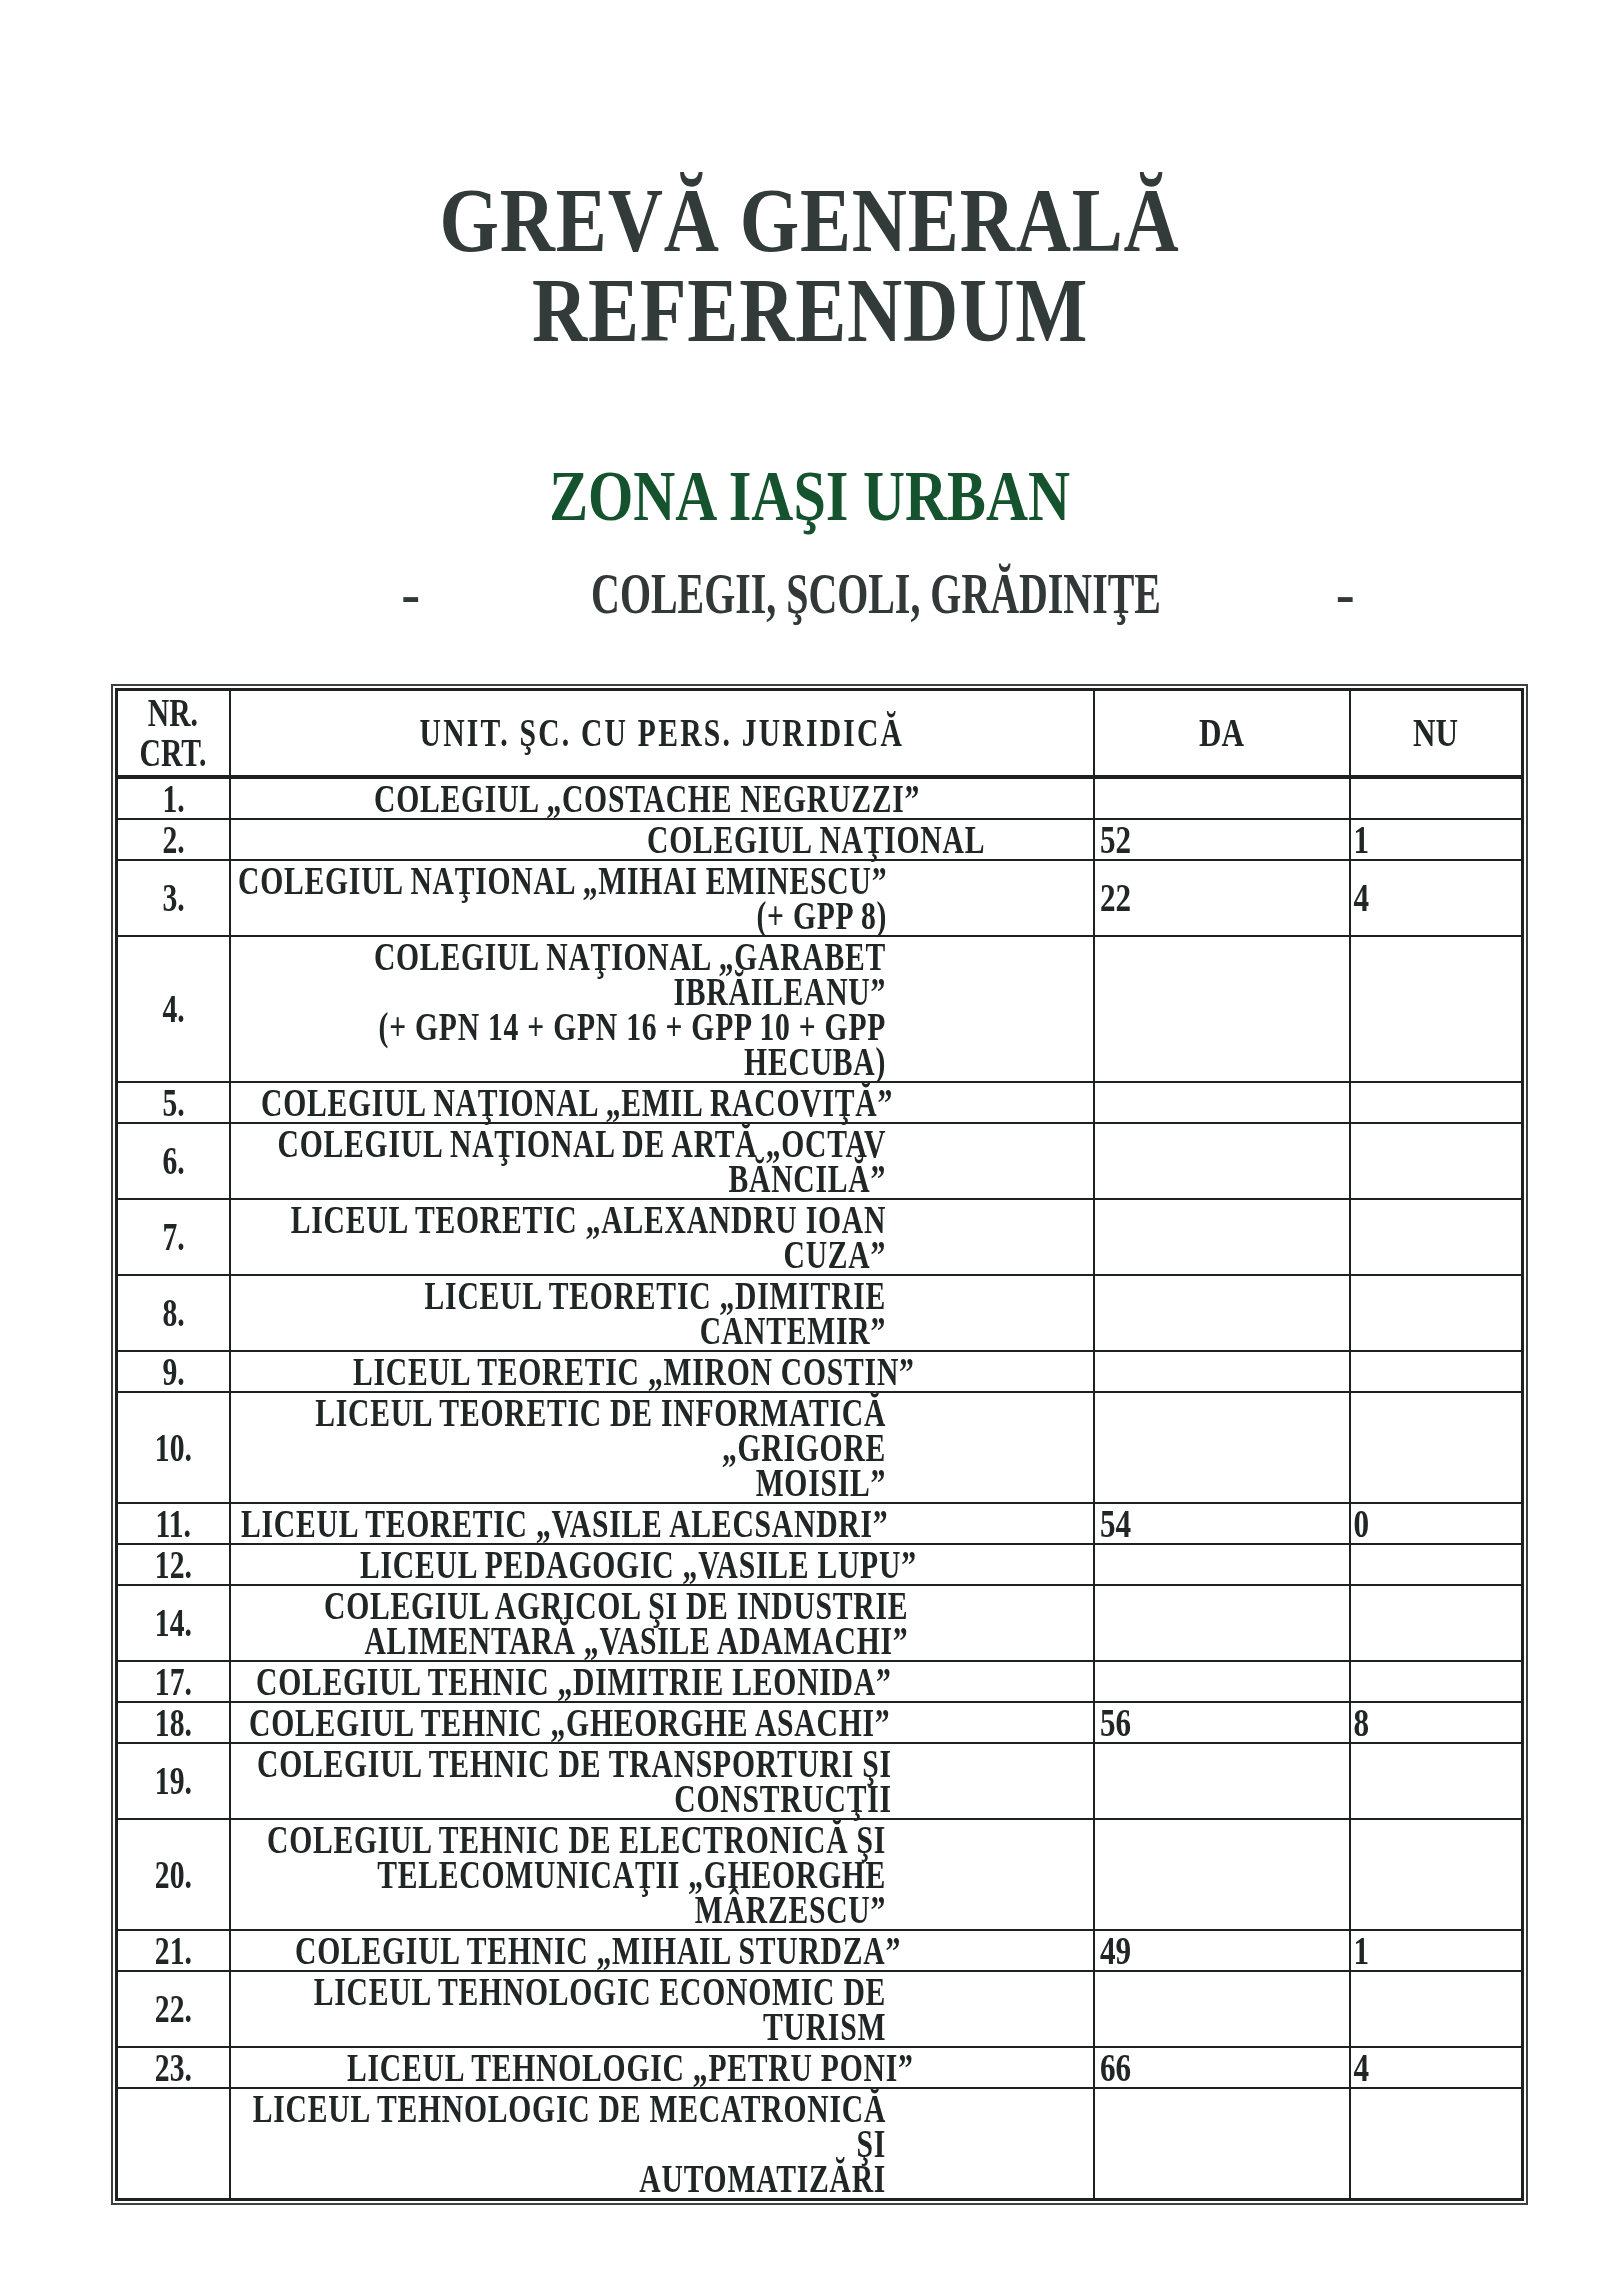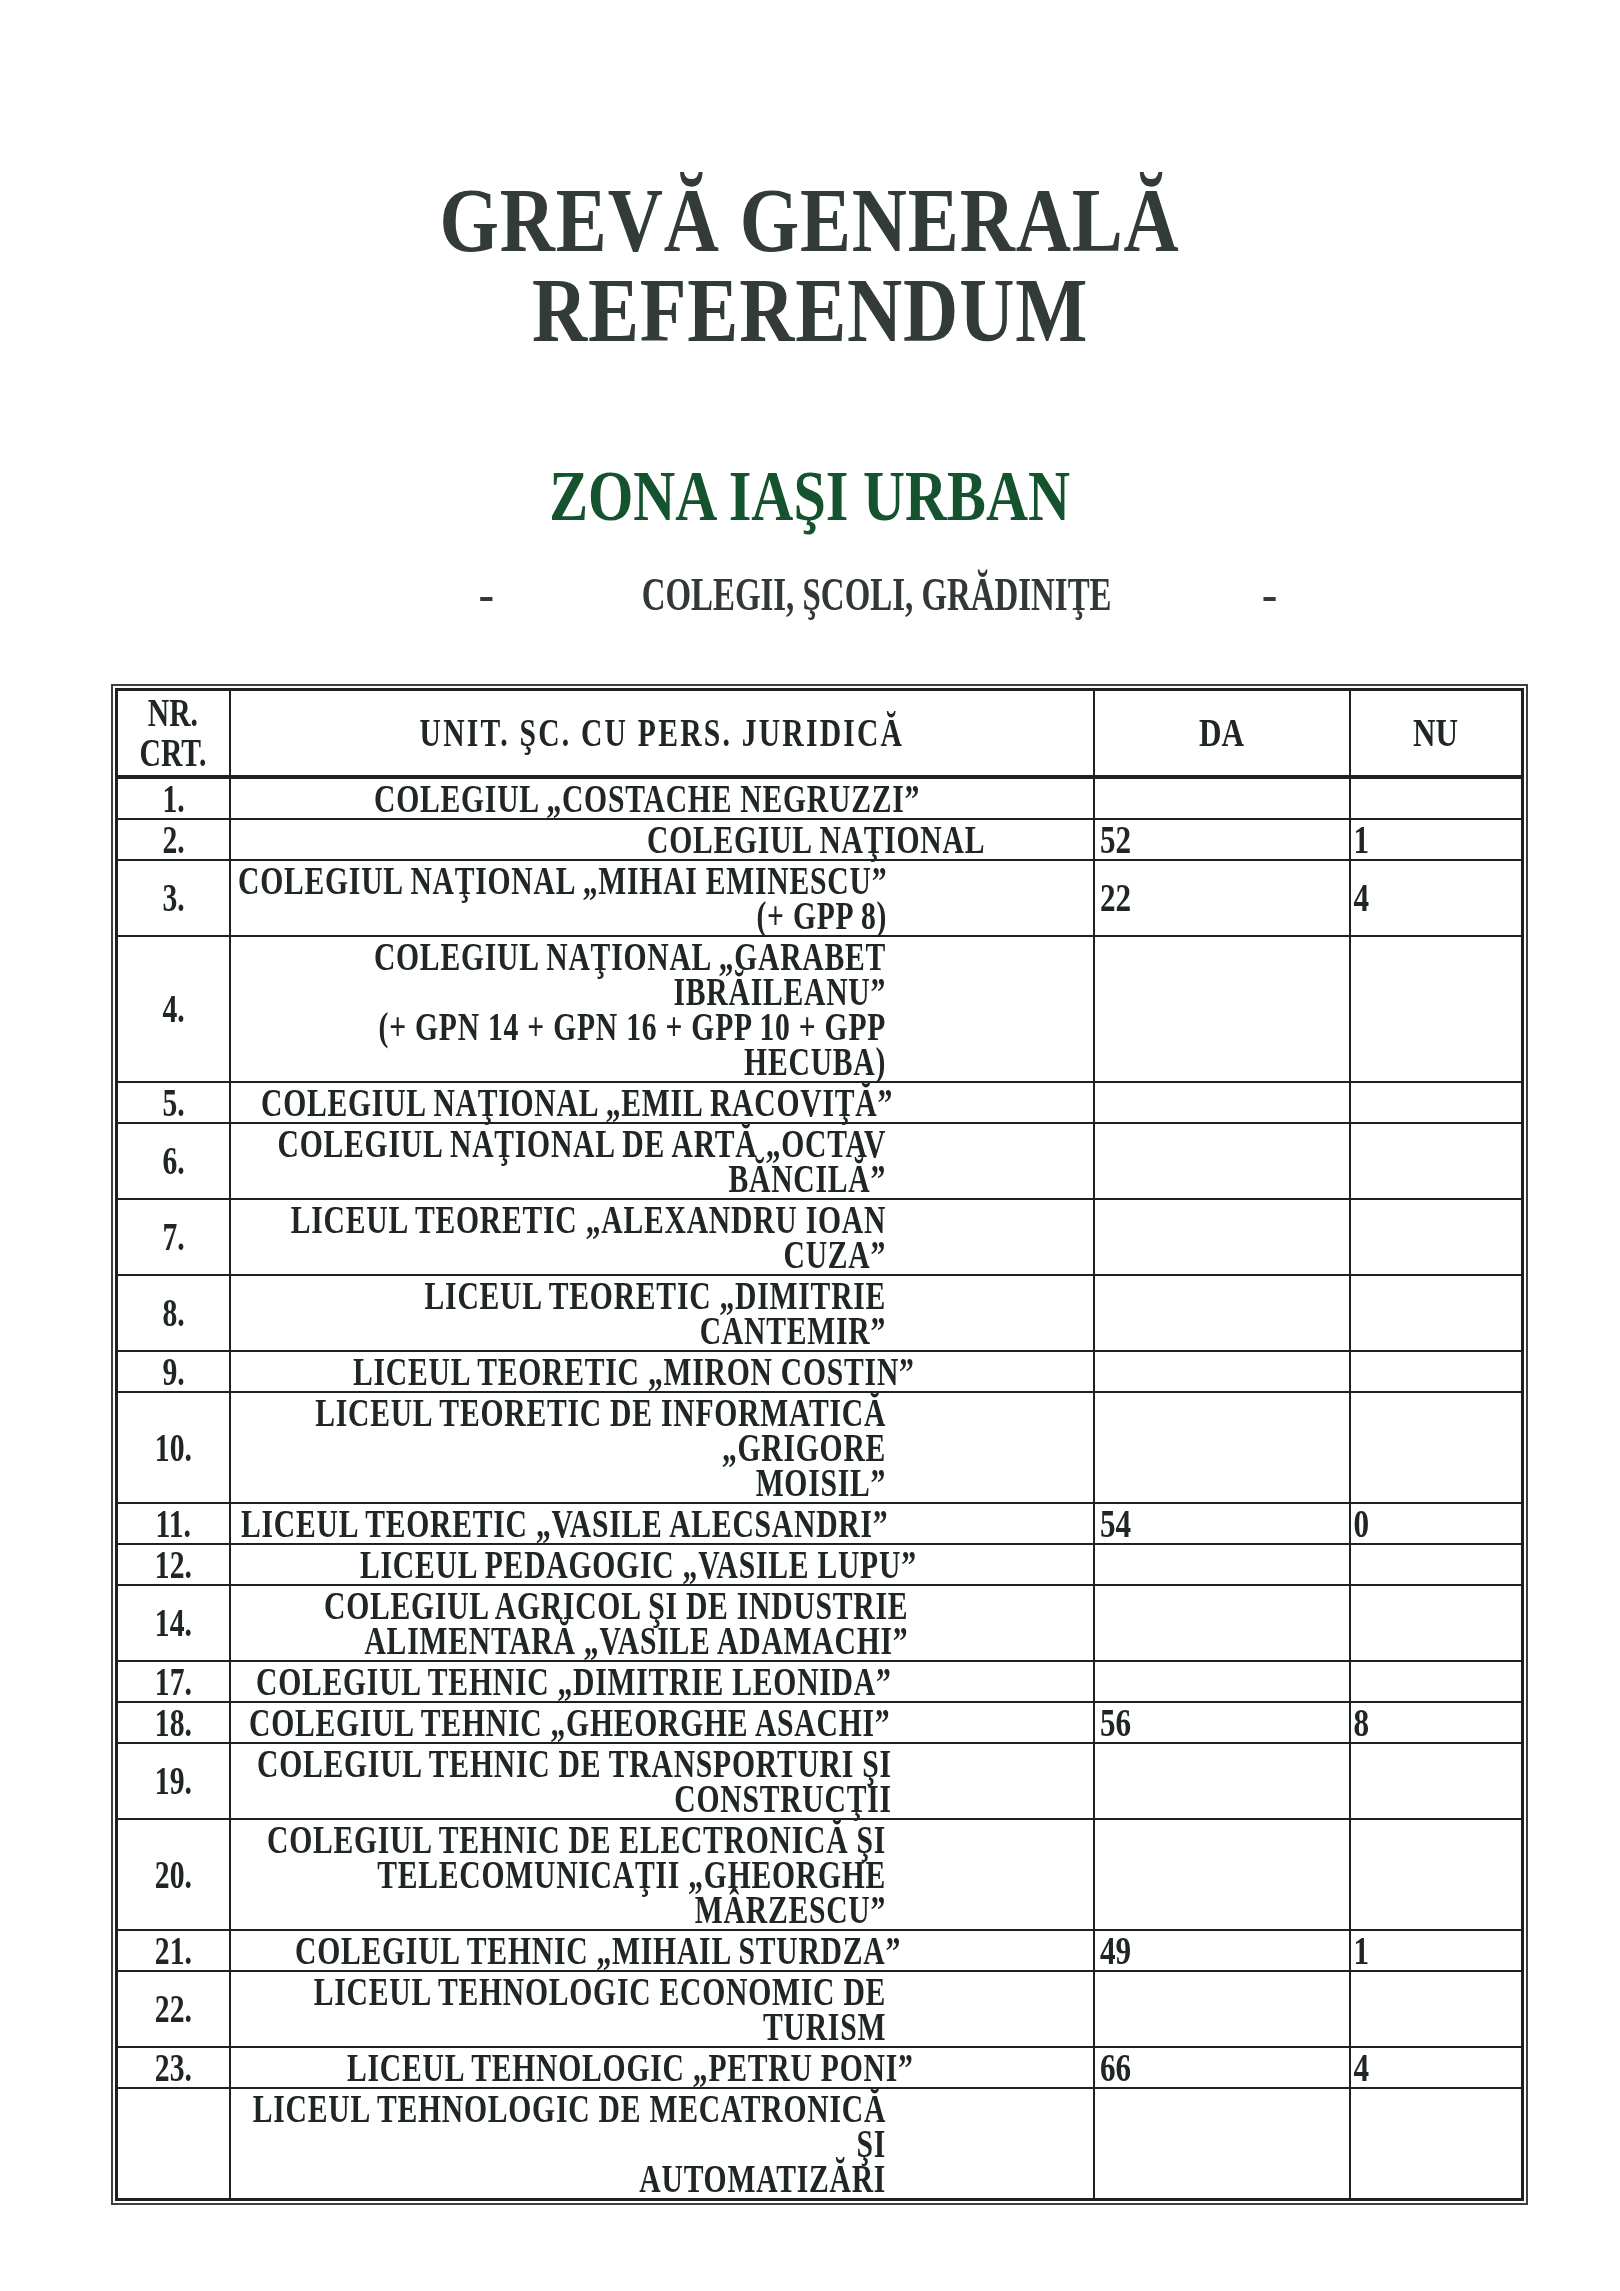--- a/index.html
+++ b/index.html
@@ -39,21 +39,21 @@
   }
   .zone-heading .sxt {
     display:inline-block;
     transform:scaleX(0.82);
     transform-origin:center center;
     white-space:nowrap;
   }
   .category-heading {
     margin-top:20.6px;
     text-align:center;
-    font-size:47px;
+    font-size:57px;
     line-height:76px;
     color:#313837;
   }
   .cat-wrap {
     display:inline-block;
     position:relative;
     left:68px;
     white-space:nowrap;
   }
   .cat-wrap .dash { display:inline-block; }

